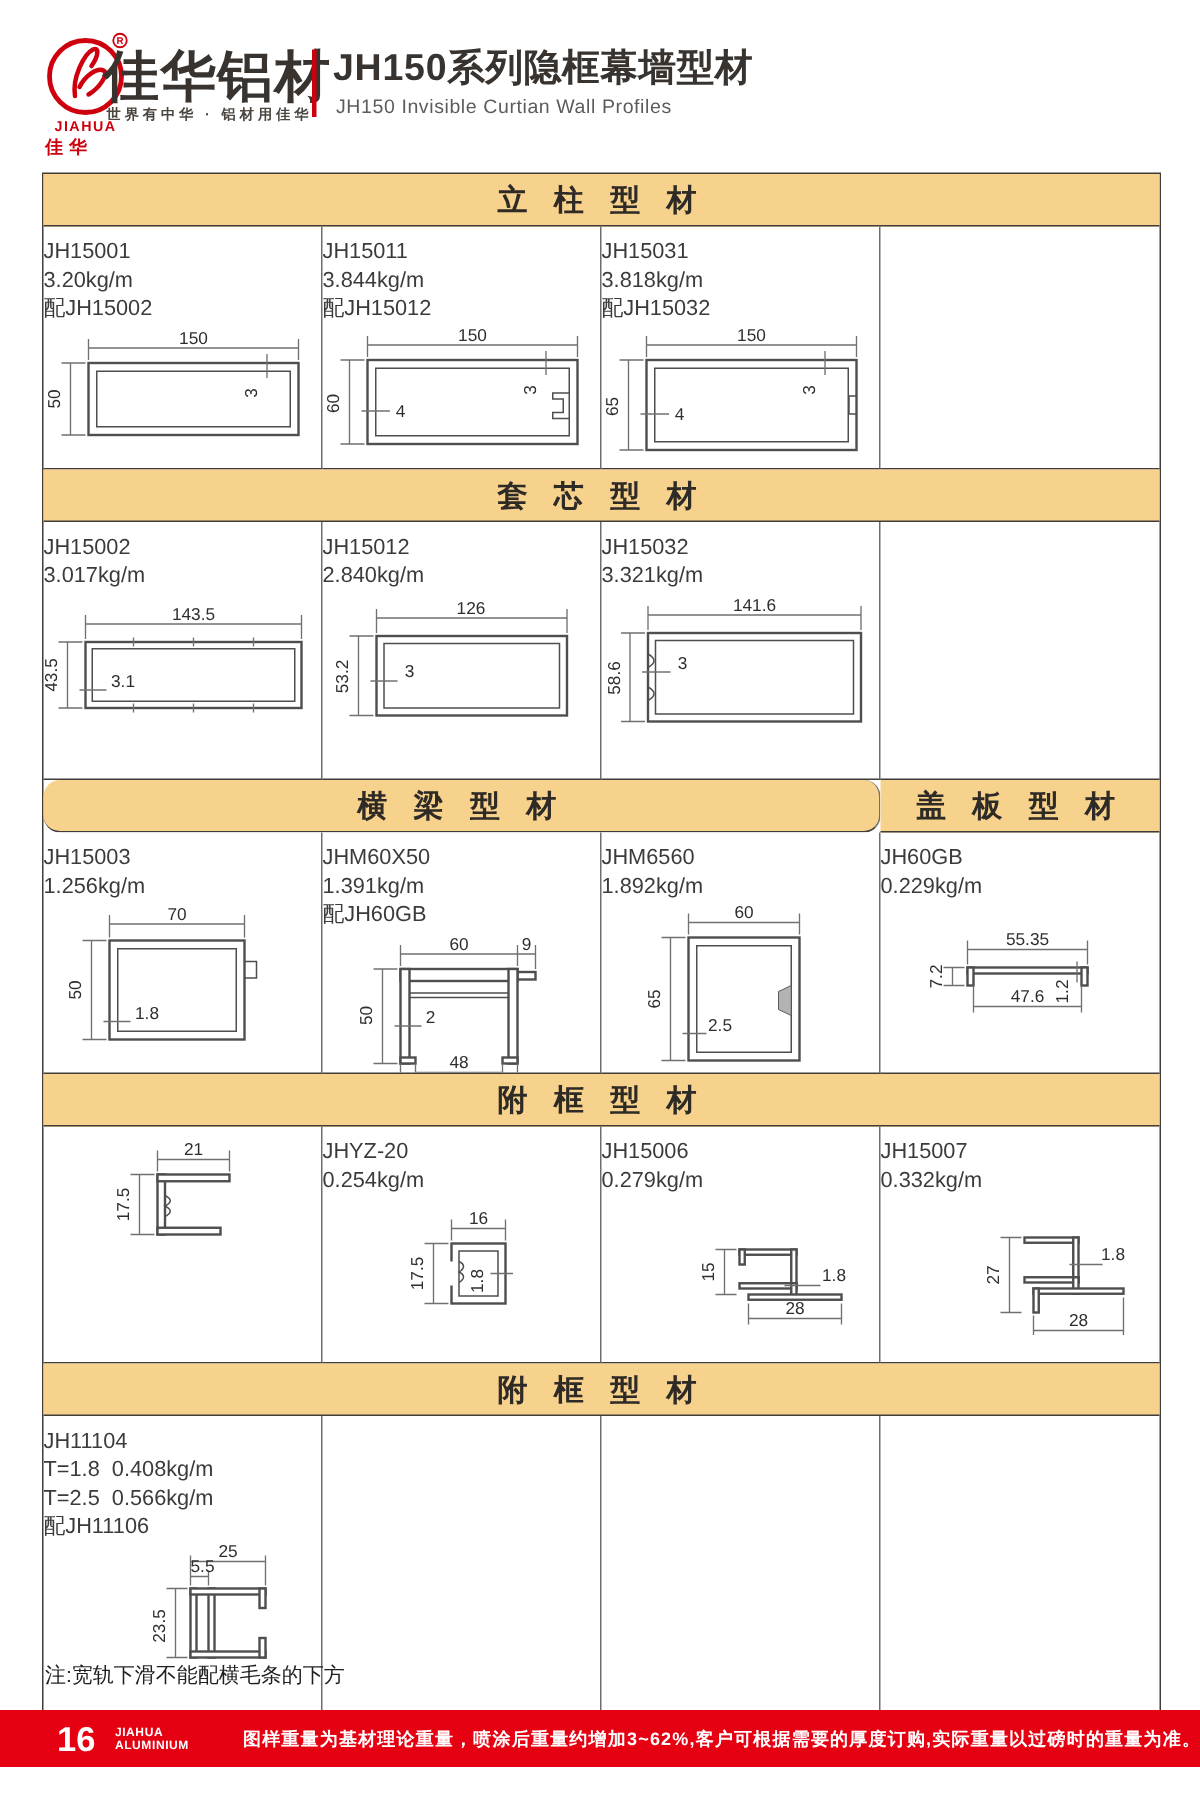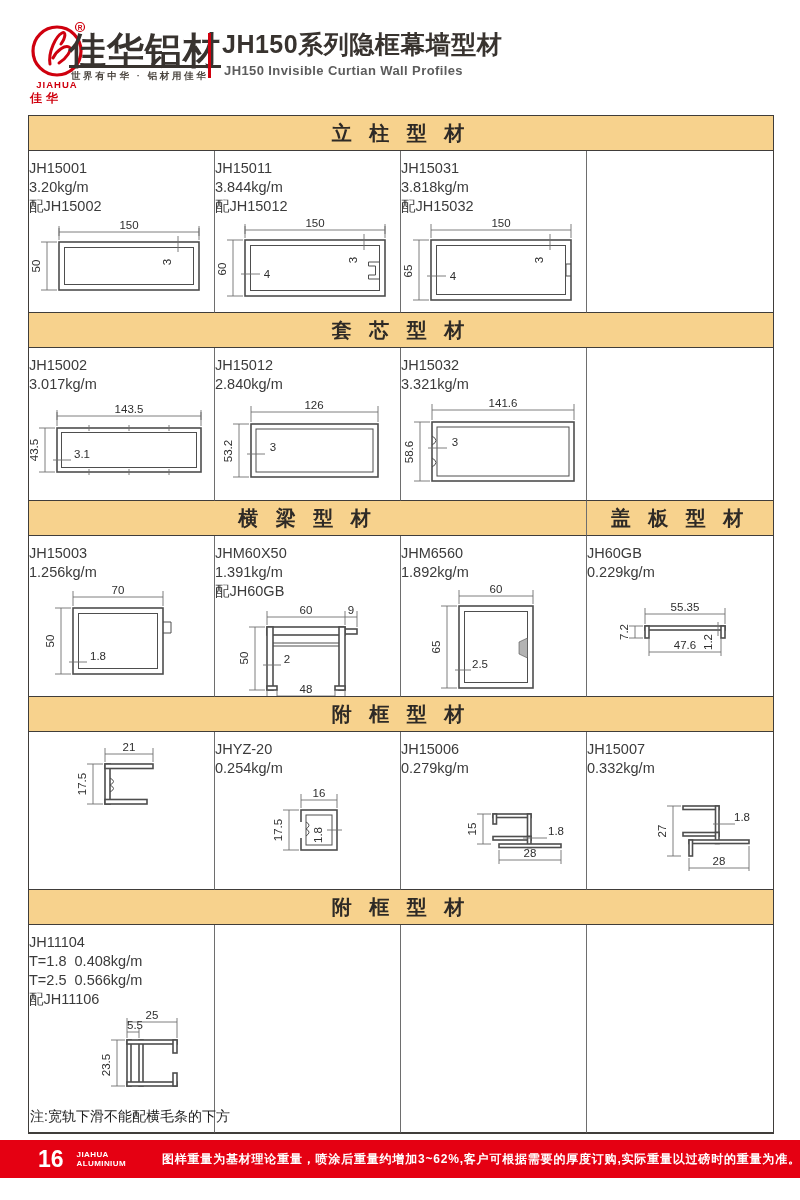--- a/index.html
+++ b/index.html
@@ -8,41 +8,41 @@
     font-family:"Liberation Sans",sans-serif;overflow:hidden;color:#333;
   }
   
   .hdr{position:absolute;left:0;top:0;width:800px;height:115px;}
   .emblem{position:absolute;left:28px;top:20px;}
   .logo-mark{position:absolute;left:18px;top:79px;width:78px;text-align:center;
     color:#cf000e;font-weight:bold;font-size:9.5px;letter-spacing:1px;}
   .logo-cn{position:absolute;left:30px;top:90px;width:60px;
     color:#cf000e;font-weight:bold;font-size:12px;letter-spacing:4px;}
   .brand{position:absolute;left:69px;top:26px;font-size:37px;font-weight:bold;
-    color:#38332f;letter-spacing:1px;text-decoration:underline;}
+    color:#38332f;letter-spacing:1px;}
   .tagline{position:absolute;left:71px;top:70px;font-size:9.5px;font-weight:bold;
     color:#4c4640;letter-spacing:2.6px;}
   .red-divider{position:absolute;left:208px;top:33px;width:3px;height:45px;background:#cf000e;}
   .title{position:absolute;left:222px;top:28px;font-size:25px;font-weight:bold;
     color:#38332f;letter-spacing:0.5px;}
-  .subtitle{position:absolute;left:224px;top:63px;font-size:13px;font-weight:bold;
+  .subtitle{position:absolute;left:224px;top:63px;font-size:13px;font-weight:normal;
     color:#5c5c5c;letter-spacing:0.4px;}
   
   .jtable{position:absolute;left:28px;top:115px;width:744px;
     border:1.5px solid #403d3a;display:grid;grid-template-columns:repeat(4,1fr);
     background:#fff;}
   .gi{border-bottom:1.5px solid #403d3a;box-sizing:border-box;}
   .sechead{grid-column:span 4;height:35px;background:#f7d28d;display:flex;
     align-items:center;justify-content:center;font-size:20px;font-weight:bold;
     color:#2e2a26;letter-spacing:6px;}
-  .sechead.sp3{grid-column:span 3;border-right:1px solid #6e6e6e;}
+  .sechead.sp3{grid-column:span 3;border-right:1px solid #6e6e6e;border-radius:11px;}
   .sechead.sp1{grid-column:span 1;text-align:center;}
   .cell{border-right:1px solid #6e6e6e;overflow:hidden;text-align:left;}
   .cell.c4{border-right:none;}
-  .h162{height:162px}.h163{height:153px}.h167{height:161px}.h158{height:158px}.h164{height:208px}
+  .h162{height:162px}.h163{height:172px}.h167{height:161px}.h158{height:158px}.h164{height:208px}
   .plabel{padding-top:8px;font-size:14.5px;line-height:1.32;color:#3b3b3b;}
   .pre{white-space:pre;}
   .draw{display:block;margin:0 auto;}
   
   .pl{fill:#ffffff;stroke:#4e4e4e;stroke-width:1.6;}
   .pi{fill:none;stroke:#4e4e4e;stroke-width:1;}
   .pf{fill:#b3b3b3;stroke:#4e4e4e;stroke-width:0.6;}
   .wt{fill:#ffffff;stroke:none;}
   .dl{fill:none;stroke:#707070;stroke-width:0.9;}
   text.dt{font-family:"Liberation Sans",sans-serif;font-size:11.5px;fill:#2e2e2e;text-anchor:middle;}

